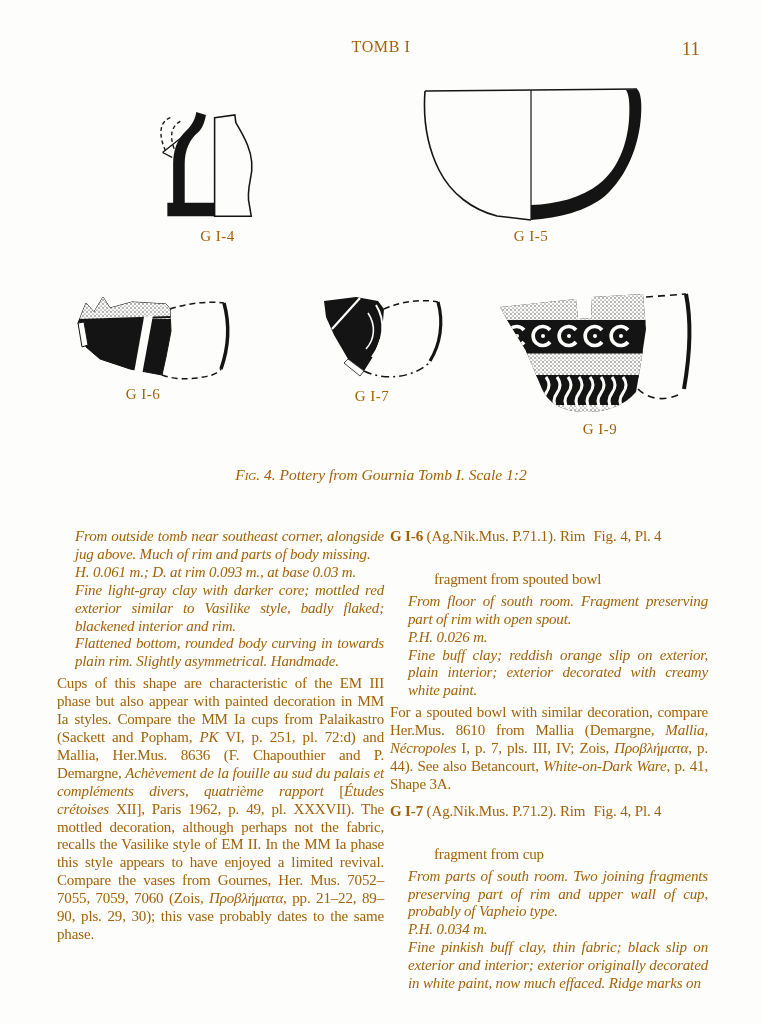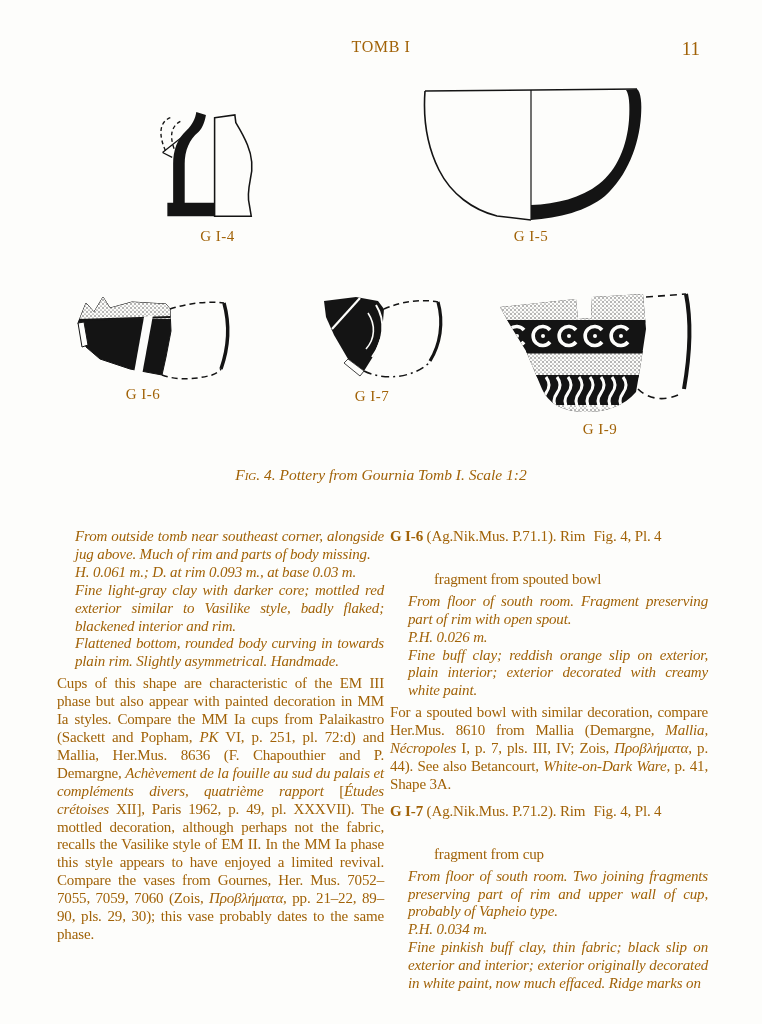--- a/index.html
+++ b/index.html
@@ -181,18 +181,18 @@
       <p class="catalog"><span>P.H. 0.026 m.</span></p>
       <p class="catalog"><span>Fine buff clay; reddish orange slip on exterior, plain interior; exterior decorated with creamy white paint.</span></p>
       <p class="discussion"><span>For a spouted bowl with similar decoration, compare Her.Mus. 8610 from Mallia (Demargne, </span><span class="it">Mallia, Nécropoles</span><span> I, p. 7, pls. III, IV; Zois, </span><span class="it">Προβλήματα</span><span>, p. 44). See also Betancourt, </span><span class="it">White-on-Dark Ware</span><span>, p. 41, Shape 3A.</span></p>
       <div class="entry-header">
         <div class="entry-line1">
           <span><span class="entry-id">G I-7 </span><span>(Ag.Nik.Mus. P.71.2).  Rim</span></span>
           <span class="entry-ref">Fig. 4, Pl. 4</span>
         </div>
         <div class="entry-subtitle">fragment from cup</div>
       </div>
-      <p class="catalog"><span>From floor of south room. Two joining fragments preserving part of rim and upper wall of cup, probably of Vapheio type.</span></p>
+      <p class="catalog"><span>From parts of south room. Two joining fragments preserving part of rim and upper wall of cup, probably of Vapheio type.</span></p>
       <p class="catalog"><span>P.H. 0.034 m.</span></p>
       <p class="catalog"><span>Fine pinkish buff clay, thin fabric; black slip on exterior and interior; exterior originally decorated in white paint, now much effaced. Ridge marks on</span></p>
     </div>
 
 </div>
 
 </body></html>

